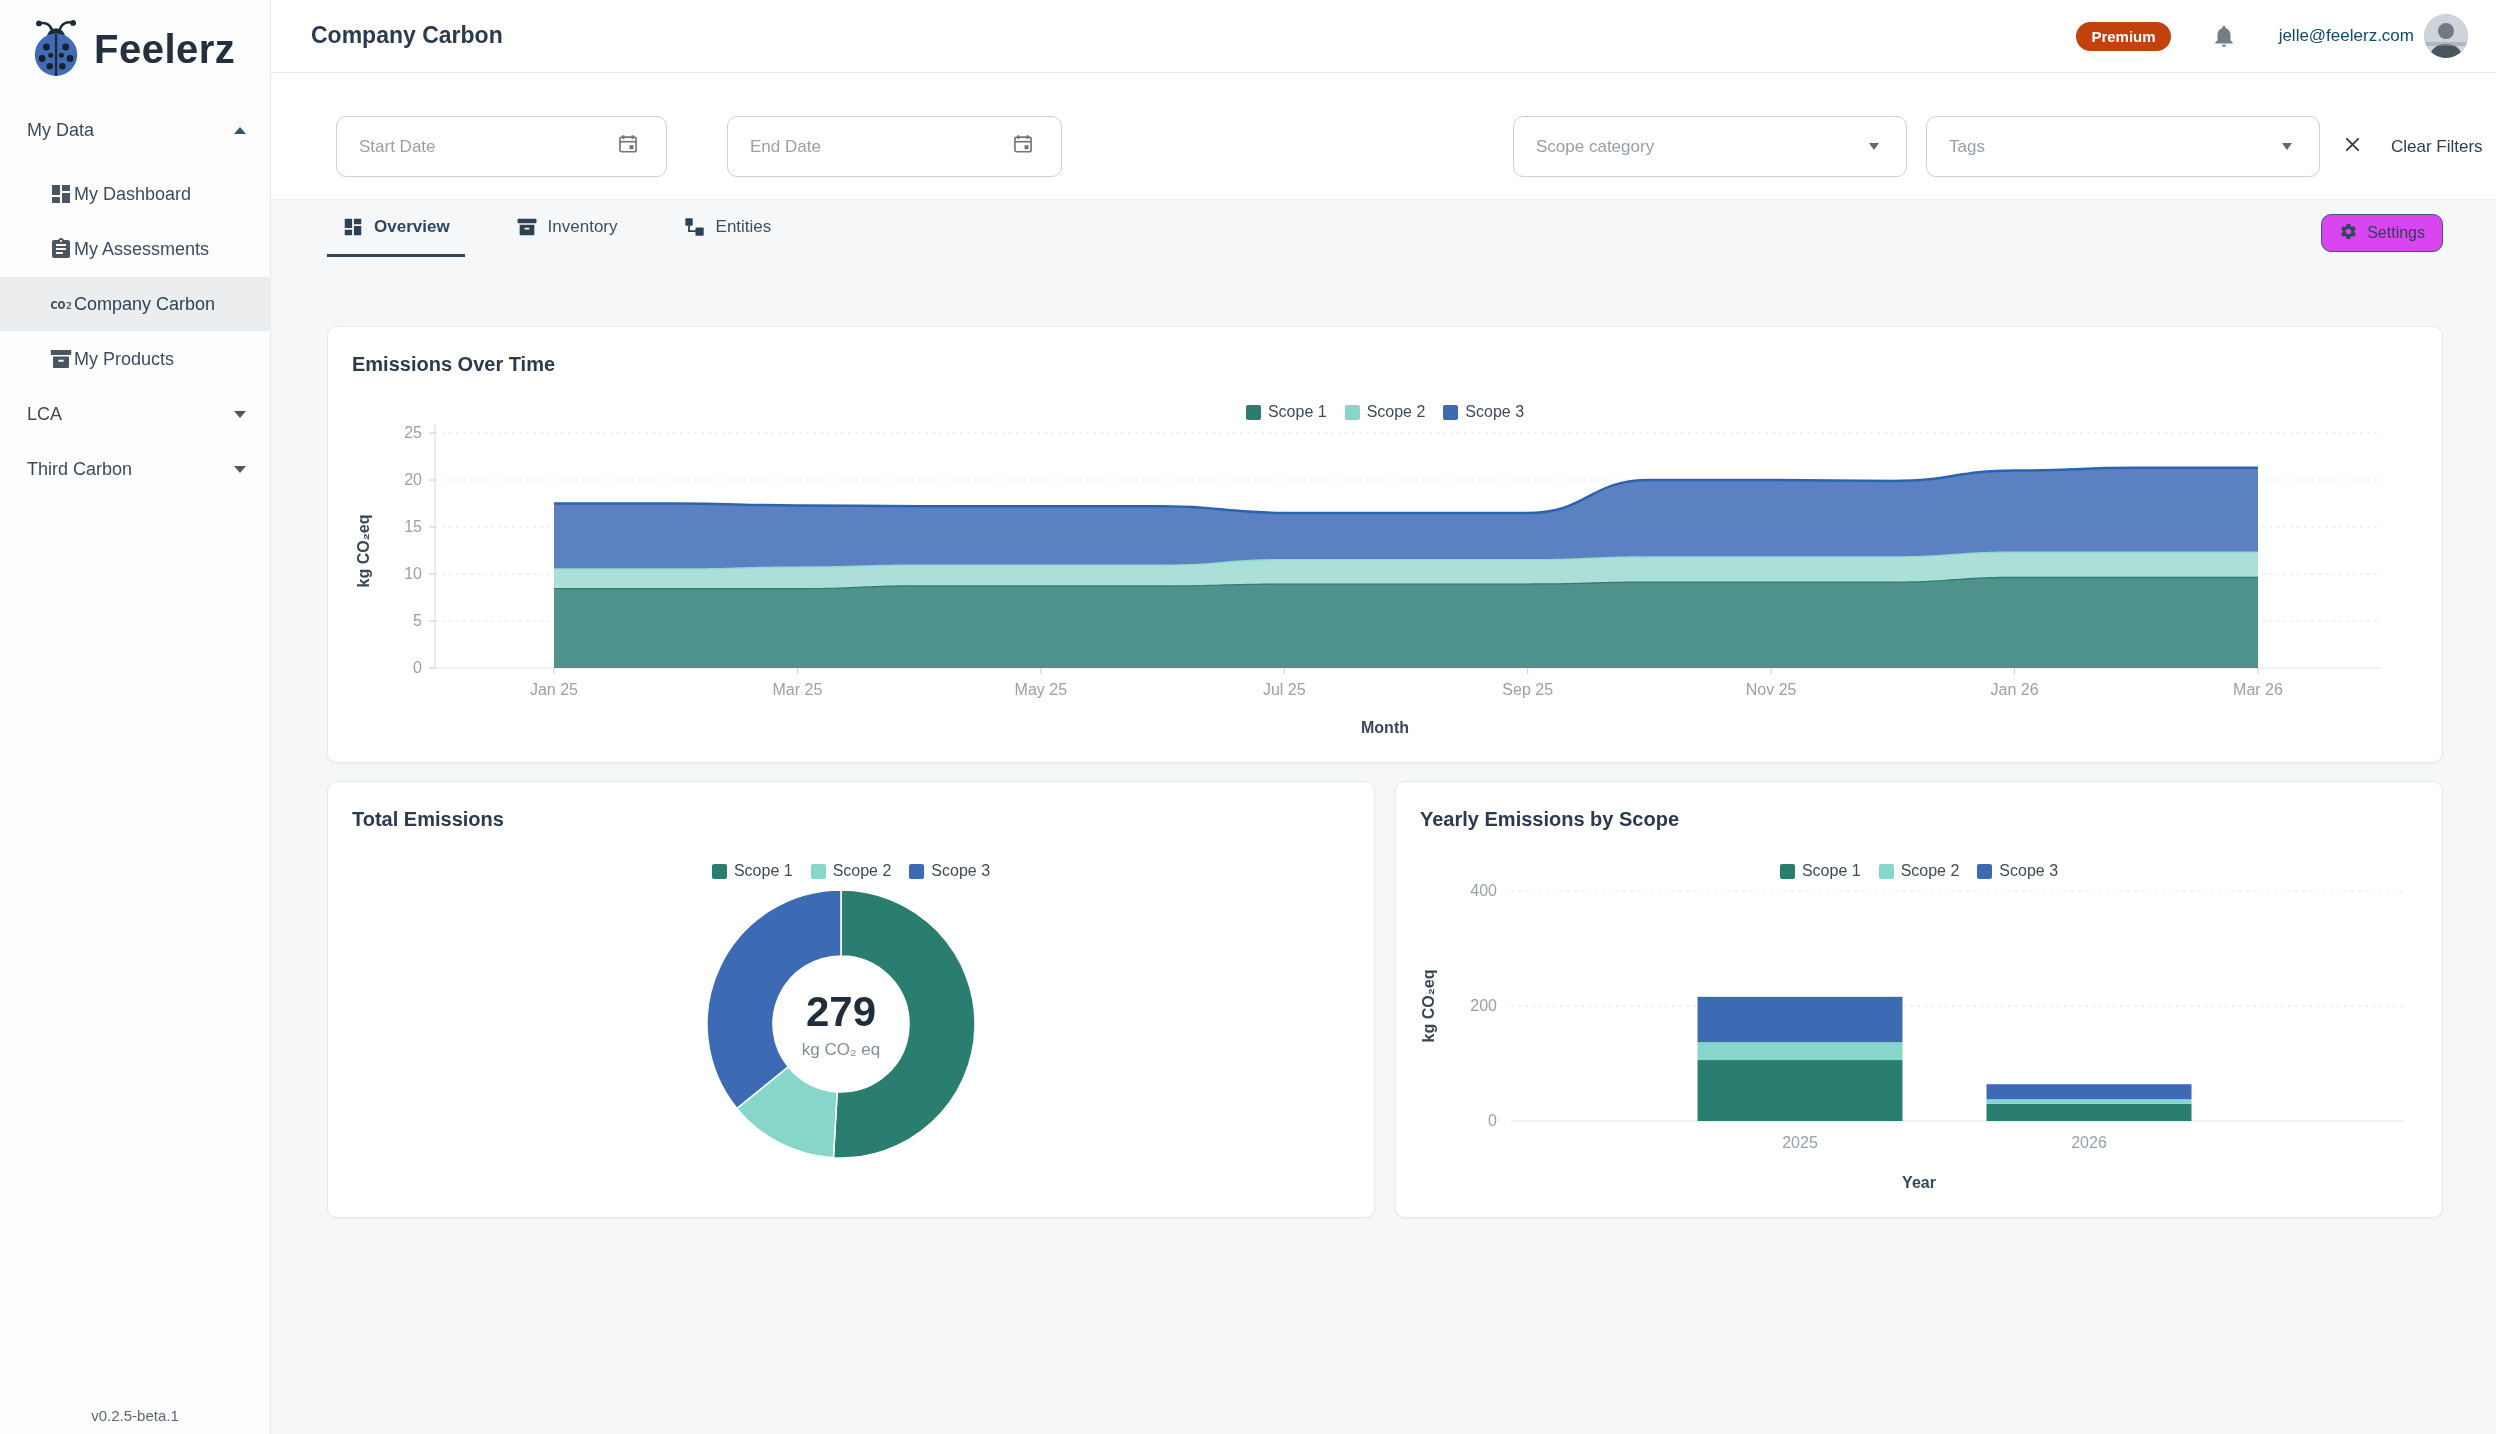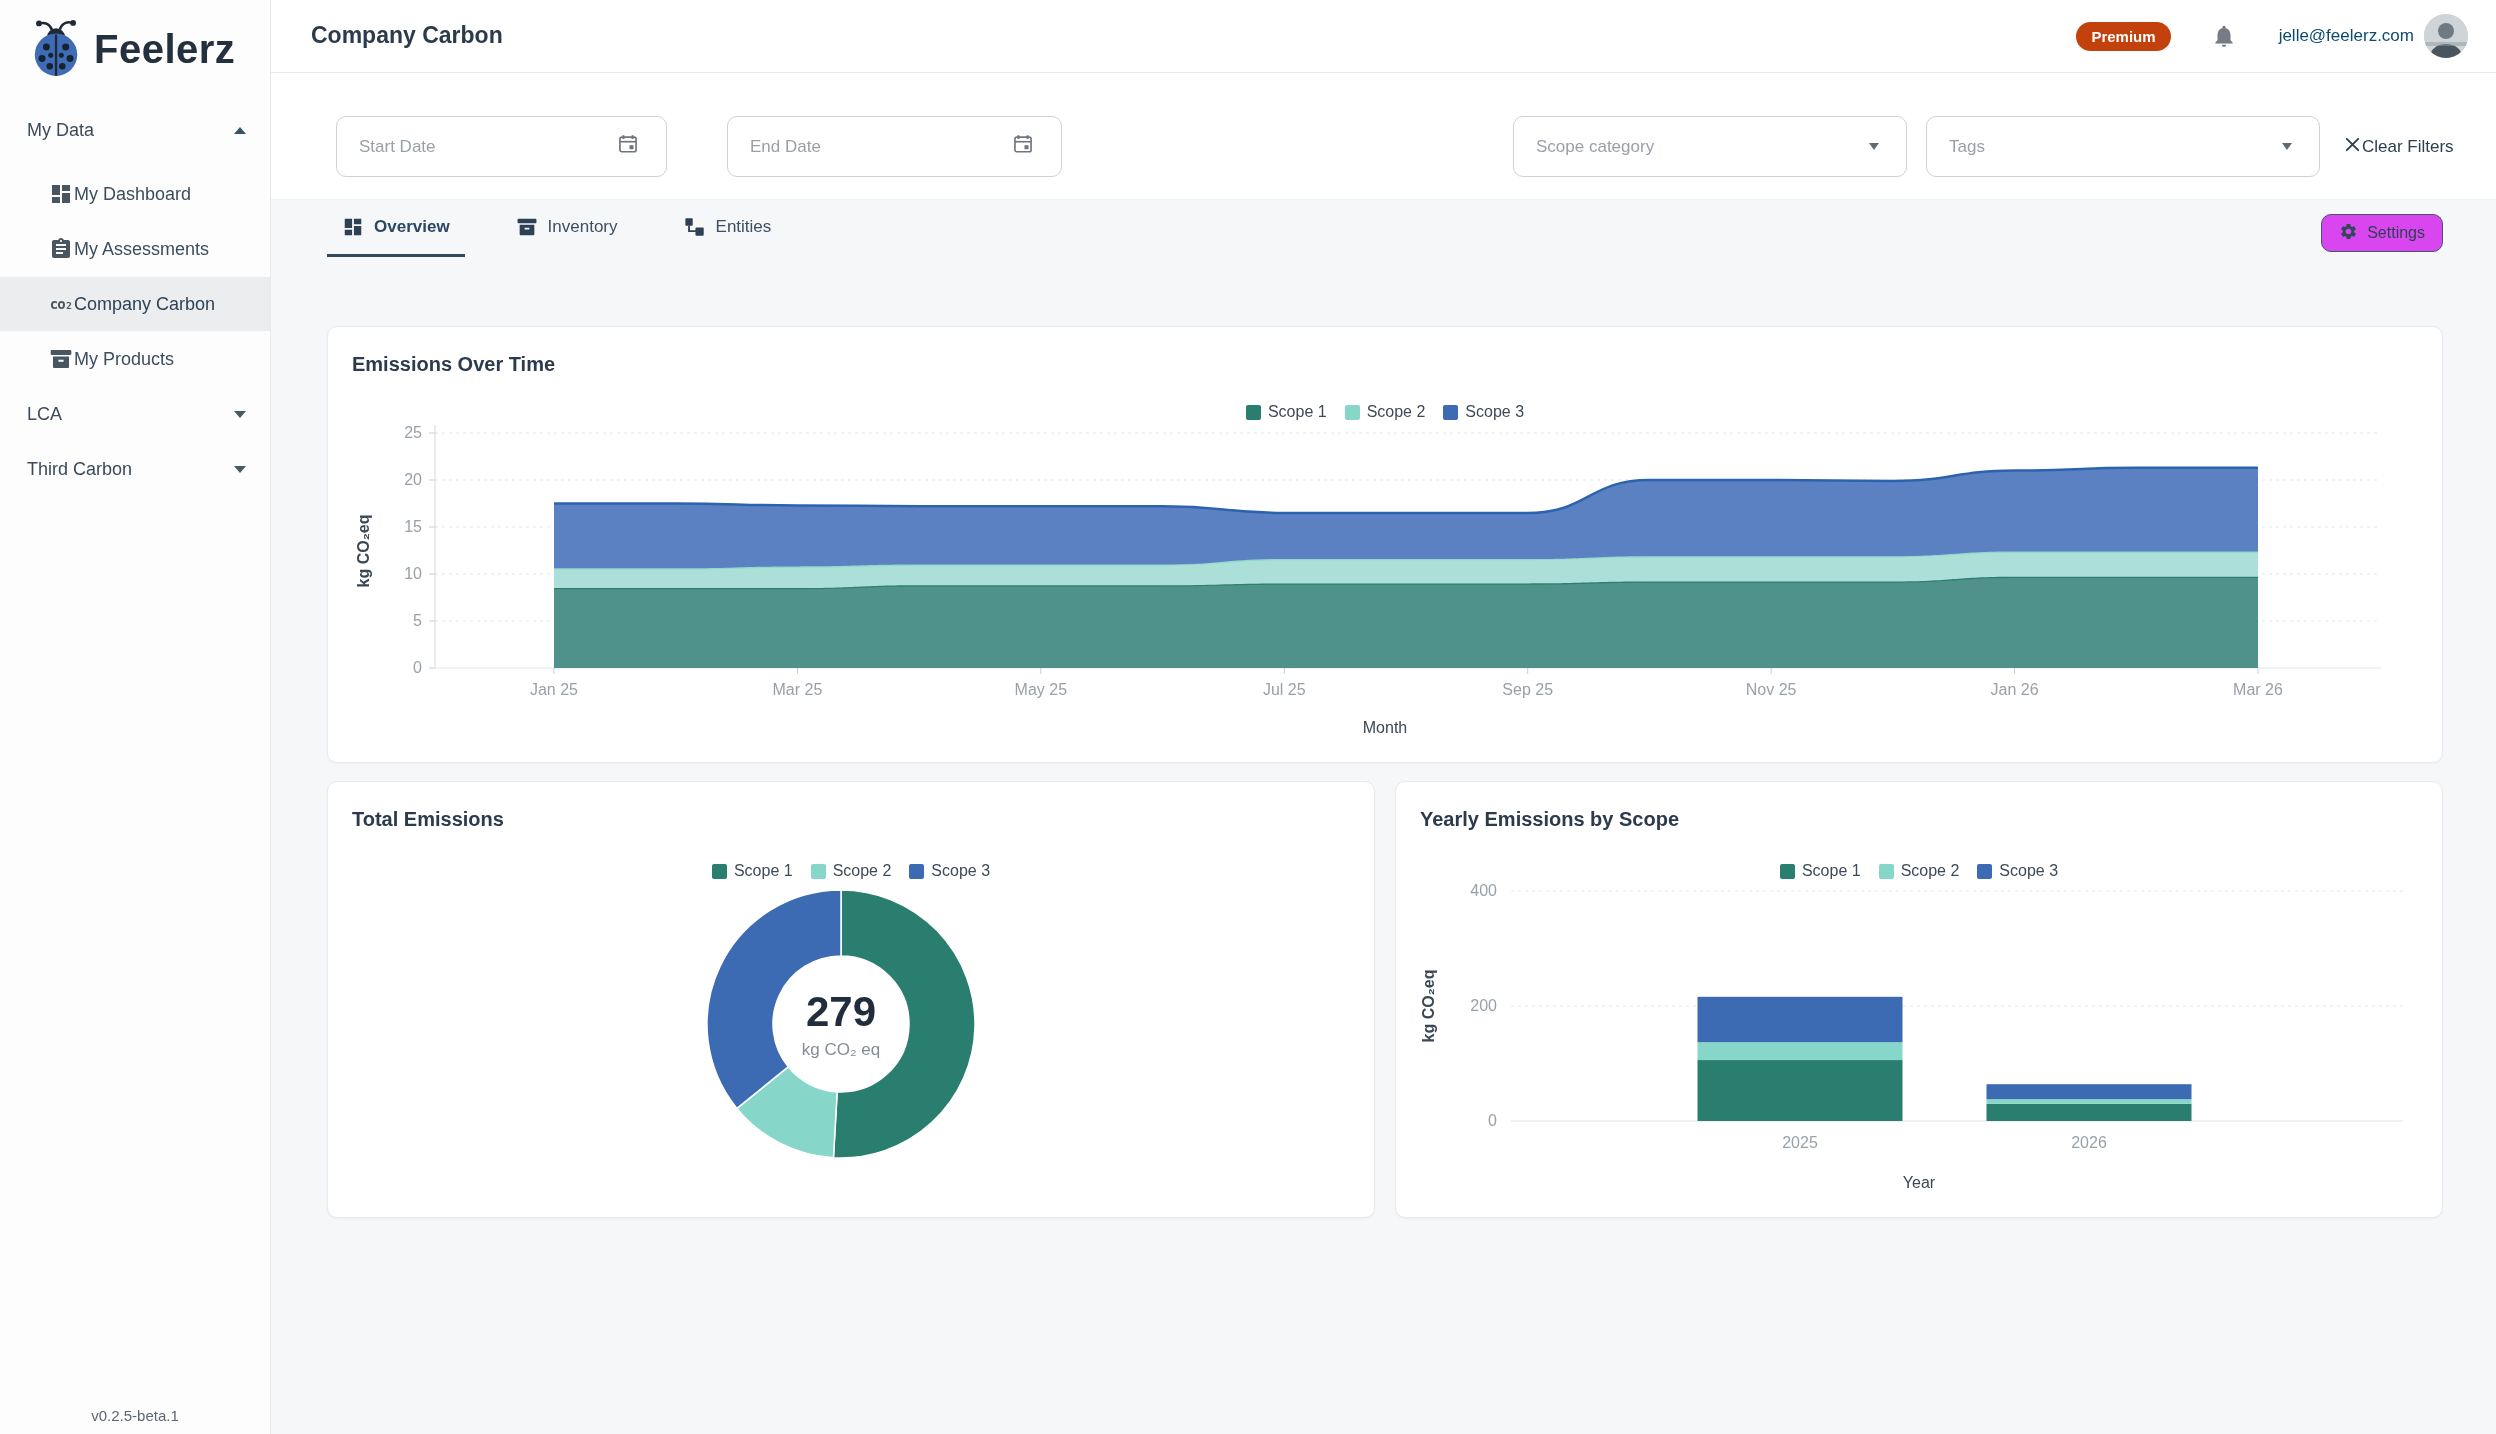--- a/index.html
+++ b/index.html
@@ -28,21 +28,21 @@
   .email{font-size:17px;color:#0c4a6e;margin-right:10px}
   .avatar{width:44px;height:44px;border-radius:50%;overflow:hidden;background:#cfd4d8;display:flex}
 
   
   .filterbar{position:absolute;left:271px;top:73px;right:0;height:127px;background:#fff;border-bottom:1px solid #edeff1;z-index:3}
   .finput{position:absolute;top:43px;height:61px;border:1px solid #ccd2d8;border-radius:10px;background:#fff;display:flex;align-items:center;padding:0 27px 0 22px;color:#8d959e;font-size:17px}
   .finput input{border:none;outline:none;flex:1;font:inherit;color:#6f7882;background:transparent;min-width:0}
   .finput input::placeholder{color:#98a0a8}
   .finput .ph{flex:1;color:#98a0a8}
   .sel-caret{width:0;height:0;border-left:5.5px solid transparent;border-right:5.5px solid transparent;border-top:7px solid #5f6a74}
-  .clear-filters{position:absolute;left:2072px;top:43px;height:61px;display:flex;align-items:center;gap:0;cursor:pointer;font-size:17px;font-weight:500;color:#2c3e50}
+  .clear-filters{position:absolute;left:2072px;top:43px;height:61px;display:flex;align-items:center;gap:29px;cursor:pointer;font-size:17px;font-weight:500;color:#2c3e50}
 
   
   .content{position:absolute;left:271px;top:200px;right:0;bottom:0;background:#f6f7f8}
   .tabsrow{position:absolute;left:0;top:0;right:0;height:74px}
   .tabs{display:flex;padding-left:56px}
   .tab{display:flex;align-items:center;gap:10px;padding:16px 15px 16px;margin-right:36px;font-size:17px;color:#3d4f63;cursor:pointer;border-bottom:3px solid transparent}
   .tab .ticon{width:22px;height:22px;color:#2e4154;display:flex}
   .tab.active{border-bottom-color:#33475b;color:#2b4763;font-weight:600}
   .settings-btn{position:absolute;right:53px;top:14px;height:38px;display:flex;align-items:center;gap:9px;padding:0 17px;background:#d946ef;border:1px solid #44566b;border-radius:10px;font-size:16px;font-weight:500;color:#2e4154;cursor:pointer}
 
@@ -52,21 +52,21 @@
   .legend .li{display:flex;align-items:center;gap:7px;font-size:16px;color:#3e4a57;cursor:pointer}
   .legend .sw{width:15px;height:15px;border-radius:2px;display:inline-block}
 
   #card-area{left:56px;top:126px;width:2116px;height:437px}
   #card-donut{left:56px;top:581px;width:1048px;height:437px}
   #card-bar{left:1124px;top:581px;width:1048px;height:437px}
 
   .chart-svg{position:absolute;left:0;top:0}
   svg .tick{fill:#98a1aa;font-size:16px;font-family:"Liberation Sans",sans-serif}
   .ylabel{position:absolute;white-space:nowrap;font-size:16px;font-weight:700;color:#3a4754;transform:translate(-50%,-50%) rotate(-90deg)}
-  .xlabel{position:absolute;left:0;right:0;text-align:center;font-size:16px;font-weight:400;color:#3a4754}
+  .xlabel{position:absolute;left:0;right:0;text-align:center;font-size:16px;font-weight:700;color:#3a4754}
   .donut-center{position:absolute;left:513px;top:242px;transform:translate(-50%,-50%);text-align:center}
   .donut-value{font-size:42px;font-weight:700;color:#1f2d3d}
   .donut-unit{font-size:17px;color:#848e98;margin-top:4px}
 </style>
 </head>
 <body>
 
 <nav class="sidebar">
   <div class="logo">
     <span>

